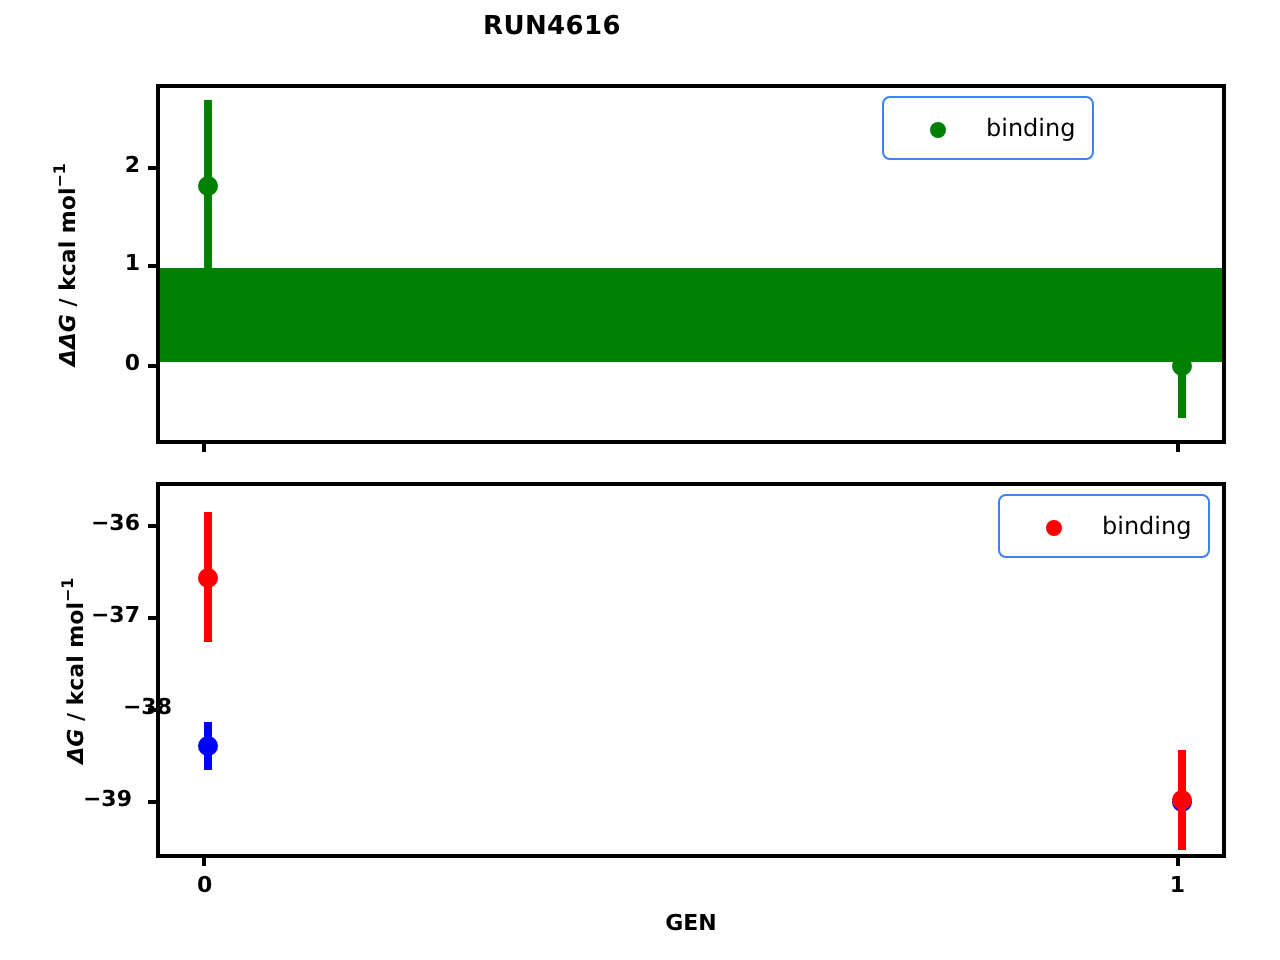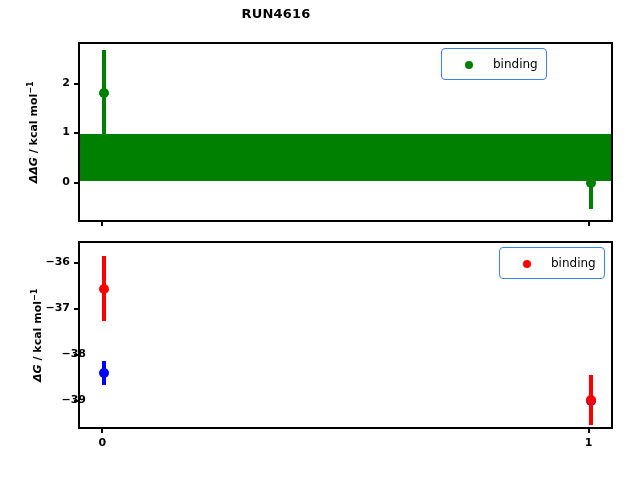--- a/index.html
+++ b/index.html
@@ -107,39 +107,40 @@
       <div class="errbar" style="left: 22.3182px; top: 118.302px; width: 4px; height: 23.8439px; background: rgb(0, 0, 255);"></div>
       <div class="marker" style="left: 19.3182px; top: 125.224px; width: 10px; height: 10px; background: rgb(0, 0, 255);"></div>
       <div class="errbar" style="left: 508.682px; top: 147.649px; width: 4px; height: 20.1756px; background: rgb(0, 0, 255);"></div>
       <div class="marker" style="left: 505.682px; top: 152.737px; width: 10px; height: 10px; background: rgb(0, 0, 255);"></div>
       <div class="errbar" style="left: 22.3182px; top: 13.2976px; width: 4px; height: 65.1122px; background: rgb(255, 0, 0);"></div>
       <div class="marker" style="left: 19.3182px; top: 40.8537px; width: 10px; height: 10px; background: rgb(255, 0, 0);"></div>
       <div class="errbar" style="left: 508.682px; top: 132.059px; width: 4px; height: 50.439px; background: rgb(255, 0, 0);"></div>
       <div class="marker" style="left: 505.682px; top: 152.278px; width: 10px; height: 10px; background: rgb(255, 0, 0);"></div>
     </div>
 
+  <div class="xlabel">GEN</div>
 
 <div class="ytick" style="left: 74px; top: 182.215px;"></div>
     <div class="yticklabel" style="left: 16px; top: 175.215px; width: 54px;">0</div>
     <div class="ytick" style="left: 74px; top: 132.492px;"></div>
     <div class="yticklabel" style="left: 16px; top: 125.492px; width: 54px;">1</div>
     <div class="ytick" style="left: 74px; top: 82.768px;"></div>
     <div class="yticklabel" style="left: 16px; top: 75.768px; width: 54px;">2</div>
     <div class="xtick" style="left: 101.318px; top: 222px;"></div>
     <div class="xtick" style="left: 587.682px; top: 222px;"></div>
     <div class="legend" style="left: 441px; top: 48px;">
       <div class="legend-row">
         <span class="legend-handle">
           <span class="ldot" style="background: rgb(0, 128, 0);"></span>
         </span>
         <span class="legend-text">binding</span>
       </div>
     </div>
     <div class="ytick" style="left: 74px; top: 399.571px;"></div>
-    <div class="yticklabel" style="left: 32px; top: 392.571px; width: 54px;">−39</div>
+    <div class="yticklabel" style="left: 12px; top: 392.571px; width: 54px;">−39</div>
     <div class="ytick" style="left: 74px; top: 353.717px;"></div>
     <div class="yticklabel" style="left: 32px; top: 346.717px; width: 54px;">−38</div>
     <div class="ytick" style="left: 74px; top: 307.863px;"></div>
     <div class="yticklabel" style="left: 16px; top: 300.863px; width: 54px;">−37</div>
     <div class="ytick" style="left: 74px; top: 262.01px;"></div>
     <div class="yticklabel" style="left: 16px; top: 255.01px; width: 54px;">−36</div>
     <div class="xtick" style="left: 101.318px; top: 429px;"></div>
     <div class="xticklabel" style="left: 82.3182px; top: 436px; width: 40px;">0</div>
     <div class="xtick" style="left: 587.682px; top: 429px;"></div>
     <div class="xticklabel" style="left: 568.682px; top: 436px; width: 40px;">1</div>

